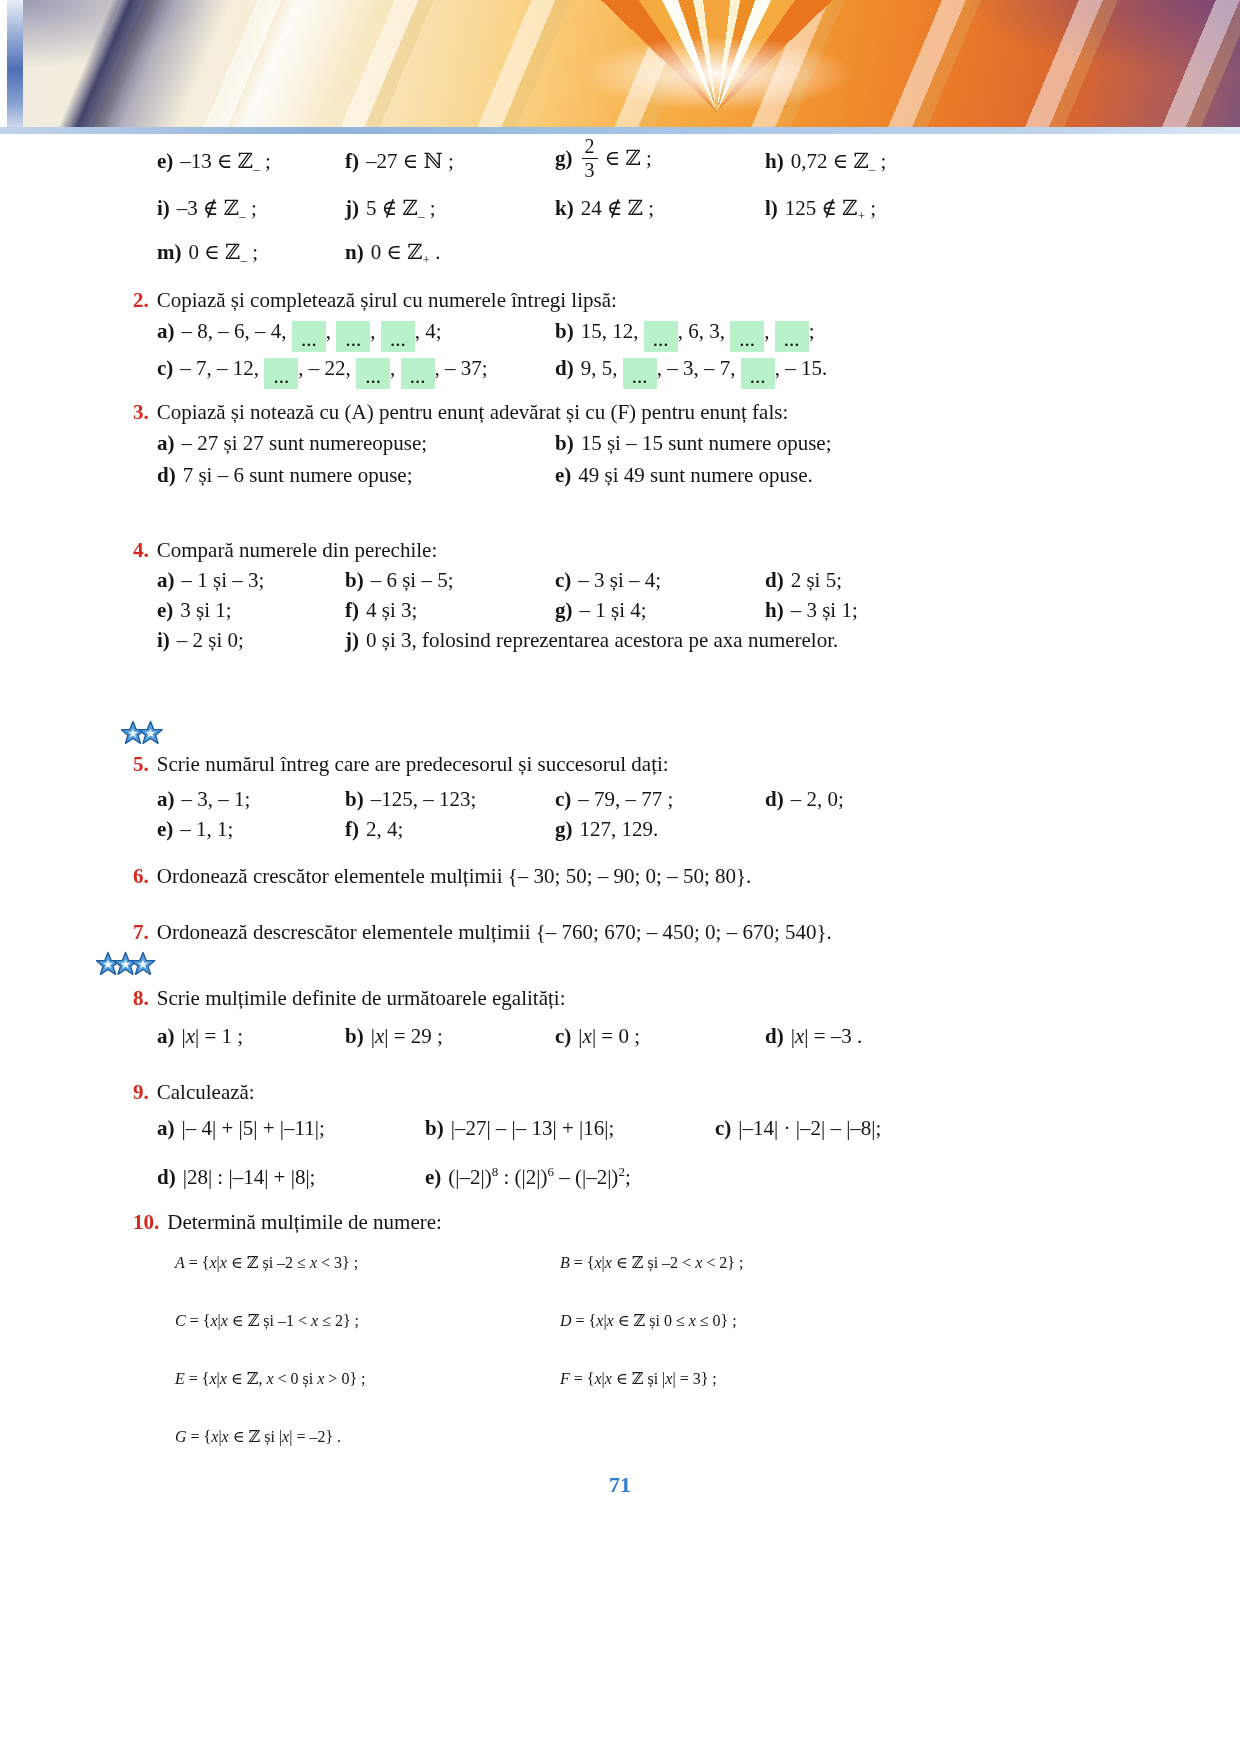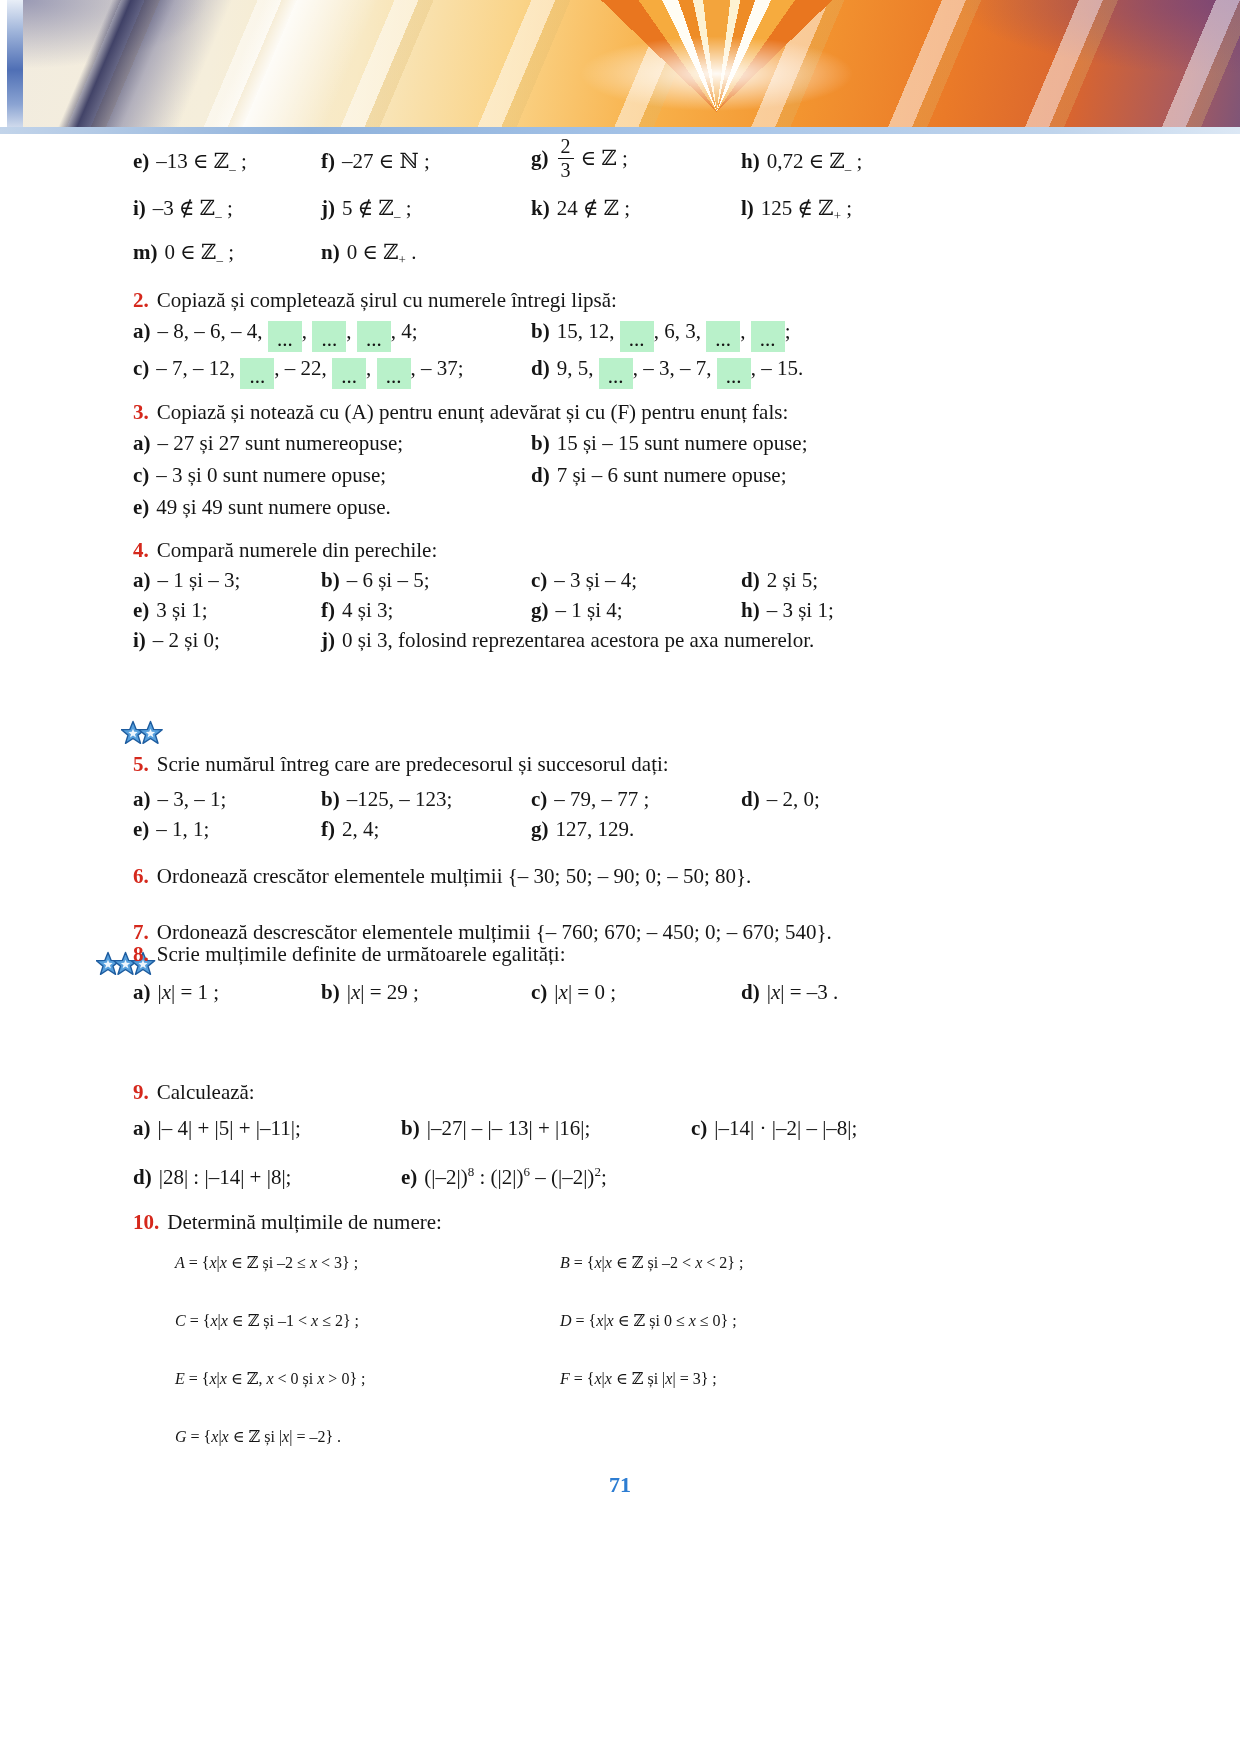--- a/index.html
+++ b/index.html
@@ -26,21 +26,21 @@
            #f6ab3e 26deg 35deg,#e9761f 35deg 46deg, rgba(233,118,31,0) 46deg 314deg,
            #e9761f 314deg 325deg,#f6ab3e 325deg 334deg,#fffdf4 334deg 341deg,
            #ee8c26 341deg 348deg,#fdf2d2 348deg 353deg,#f3a43c 353deg 360deg);}
   .bar{position:absolute;left:0;top:127px;width:1240px;height:7px;
        background:linear-gradient(90deg,#c2d4ea,#8fb2dc 25%,#a6c4e8 55%,#bfd4ec 85%,#dce8f5);}
 
   
   .ex{position:absolute;left:133px;right:55px;}
   .ex-head{line-height:29px;}
   .num{color:#d5281c;font-weight:700;padding-right:8px;}
-  .items{line-height:30px;}
+  .items{margin-left:24px;line-height:30px;}
   .lbl{font-weight:700;padding-right:7px;}
   .it{white-space:nowrap;}
   .cols2{display:grid;grid-template-columns:398px 1fr;}
   .cols4{display:grid;grid-template-columns:188px 210px 210px 1fr;align-items:center;}
   .cols3{display:grid;grid-template-columns:268px 290px 1fr;}
   .span-rest{grid-column:2 / span 3;white-space:normal;}
   .f10{margin-left:42px;display:grid;grid-template-columns:385px 1fr;row-gap:26px;line-height:32px;font-size:16px;}
 
   .frac{display:inline-flex;flex-direction:column;align-items:center;line-height:1.05;
         vertical-align:middle;font-size:20px;position:relative;top:-2px;margin:0 2px;}
@@ -100,21 +100,20 @@
       <span class="it"><b class="lbl">c)</b><span>– 7, – 12, <span class="hl">...</span>, – 22, <span class="hl">...</span>, <span class="hl">...</span>, – 37;</span></span>
       <span class="it"><b class="lbl">d)</b><span>9, 5, <span class="hl">...</span>, – 3, – 7, <span class="hl">...</span>, – 15.</span></span>
     </div>
   </div>
 
   <div class="ex" style="top:398px">
     <div class="ex-head" style=""><span class="num">3.</span><span>Copiază și notează cu (A) pentru enunț adevărat și cu (F) pentru enunț fals:</span></div>
     <div class="items cols2" style="line-height:32px">
       <span class="it"><b class="lbl">a)</b><span>– 27 și 27 sunt numereopuse;</span></span>
       <span class="it"><b class="lbl">b)</b><span>15 și – 15 sunt numere opuse;</span></span>
-      <span class="it"><b class="lbl">c)</b><span>– 3 și 0 sunt numere opuse;</span></span>
       <span class="it"><b class="lbl">d)</b><span>7 și – 6 sunt numere opuse;</span></span>
       <span class="it"><b class="lbl">e)</b><span>49 și 49 sunt numere opuse.</span></span>
     </div>
   </div>
 
   <div class="ex" style="top:536px">
     <div class="ex-head" style=""><span class="num">4.</span><span>Compară numerele din perechile:</span></div>
     <div class="items cols4">
       <span class="it"><b class="lbl">a)</b><span>– 1 și – 3;</span></span>
       <span class="it"><b class="lbl">b)</b><span>– 6 și – 5;</span></span>
@@ -166,21 +165,21 @@
     <g transform="translate(17.5,0)">
       <polygon points="12,1.5 15.2,9.4 23.7,9.7 17,15.1 19.5,23.3 12,18.5 4.5,23.3 7,15.1 0.3,9.7 8.8,9.4" fill="#57a0dd" stroke="#1d5c9f" stroke-width="1.4" stroke-linejoin="round"></polygon>
       <polygon points="12,1.5 15.2,9.4 23.7,9.7 17,15.1 19.5,23.3 12,18.5 4.5,23.3 7,15.1 0.3,9.7 8.8,9.4" fill="#eef6fd" transform="translate(7.2,8.1) scale(0.4)"></polygon>
     </g>
     <g transform="translate(35,0)">
       <polygon points="12,1.5 15.2,9.4 23.7,9.7 17,15.1 19.5,23.3 12,18.5 4.5,23.3 7,15.1 0.3,9.7 8.8,9.4" fill="#57a0dd" stroke="#1d5c9f" stroke-width="1.4" stroke-linejoin="round"></polygon>
       <polygon points="12,1.5 15.2,9.4 23.7,9.7 17,15.1 19.5,23.3 12,18.5 4.5,23.3 7,15.1 0.3,9.7 8.8,9.4" fill="#eef6fd" transform="translate(7.2,8.1) scale(0.4)"></polygon>
     </g>
   </svg>
 
-  <div class="ex" style="top:940px">
+  <div class="ex" style="top:984px">
     <div class="ex-head" style="margin-bottom:8px"><span class="num">8.</span><span>Scrie mulțimile definite de următoarele egalități:</span></div>
     <div class="items cols4">
       <span class="it"><b class="lbl">a)</b><span>|<i>x</i>| = 1 ;</span></span>
       <span class="it"><b class="lbl">b)</b><span>|<i>x</i>| = 29 ;</span></span>
       <span class="it"><b class="lbl">c)</b><span>|<i>x</i>| = 0 ;</span></span>
       <span class="it"><b class="lbl">d)</b><span>|<i>x</i>| = –3 .</span></span>
     </div>
   </div>
 
   <div class="ex" style="top:1078px">

